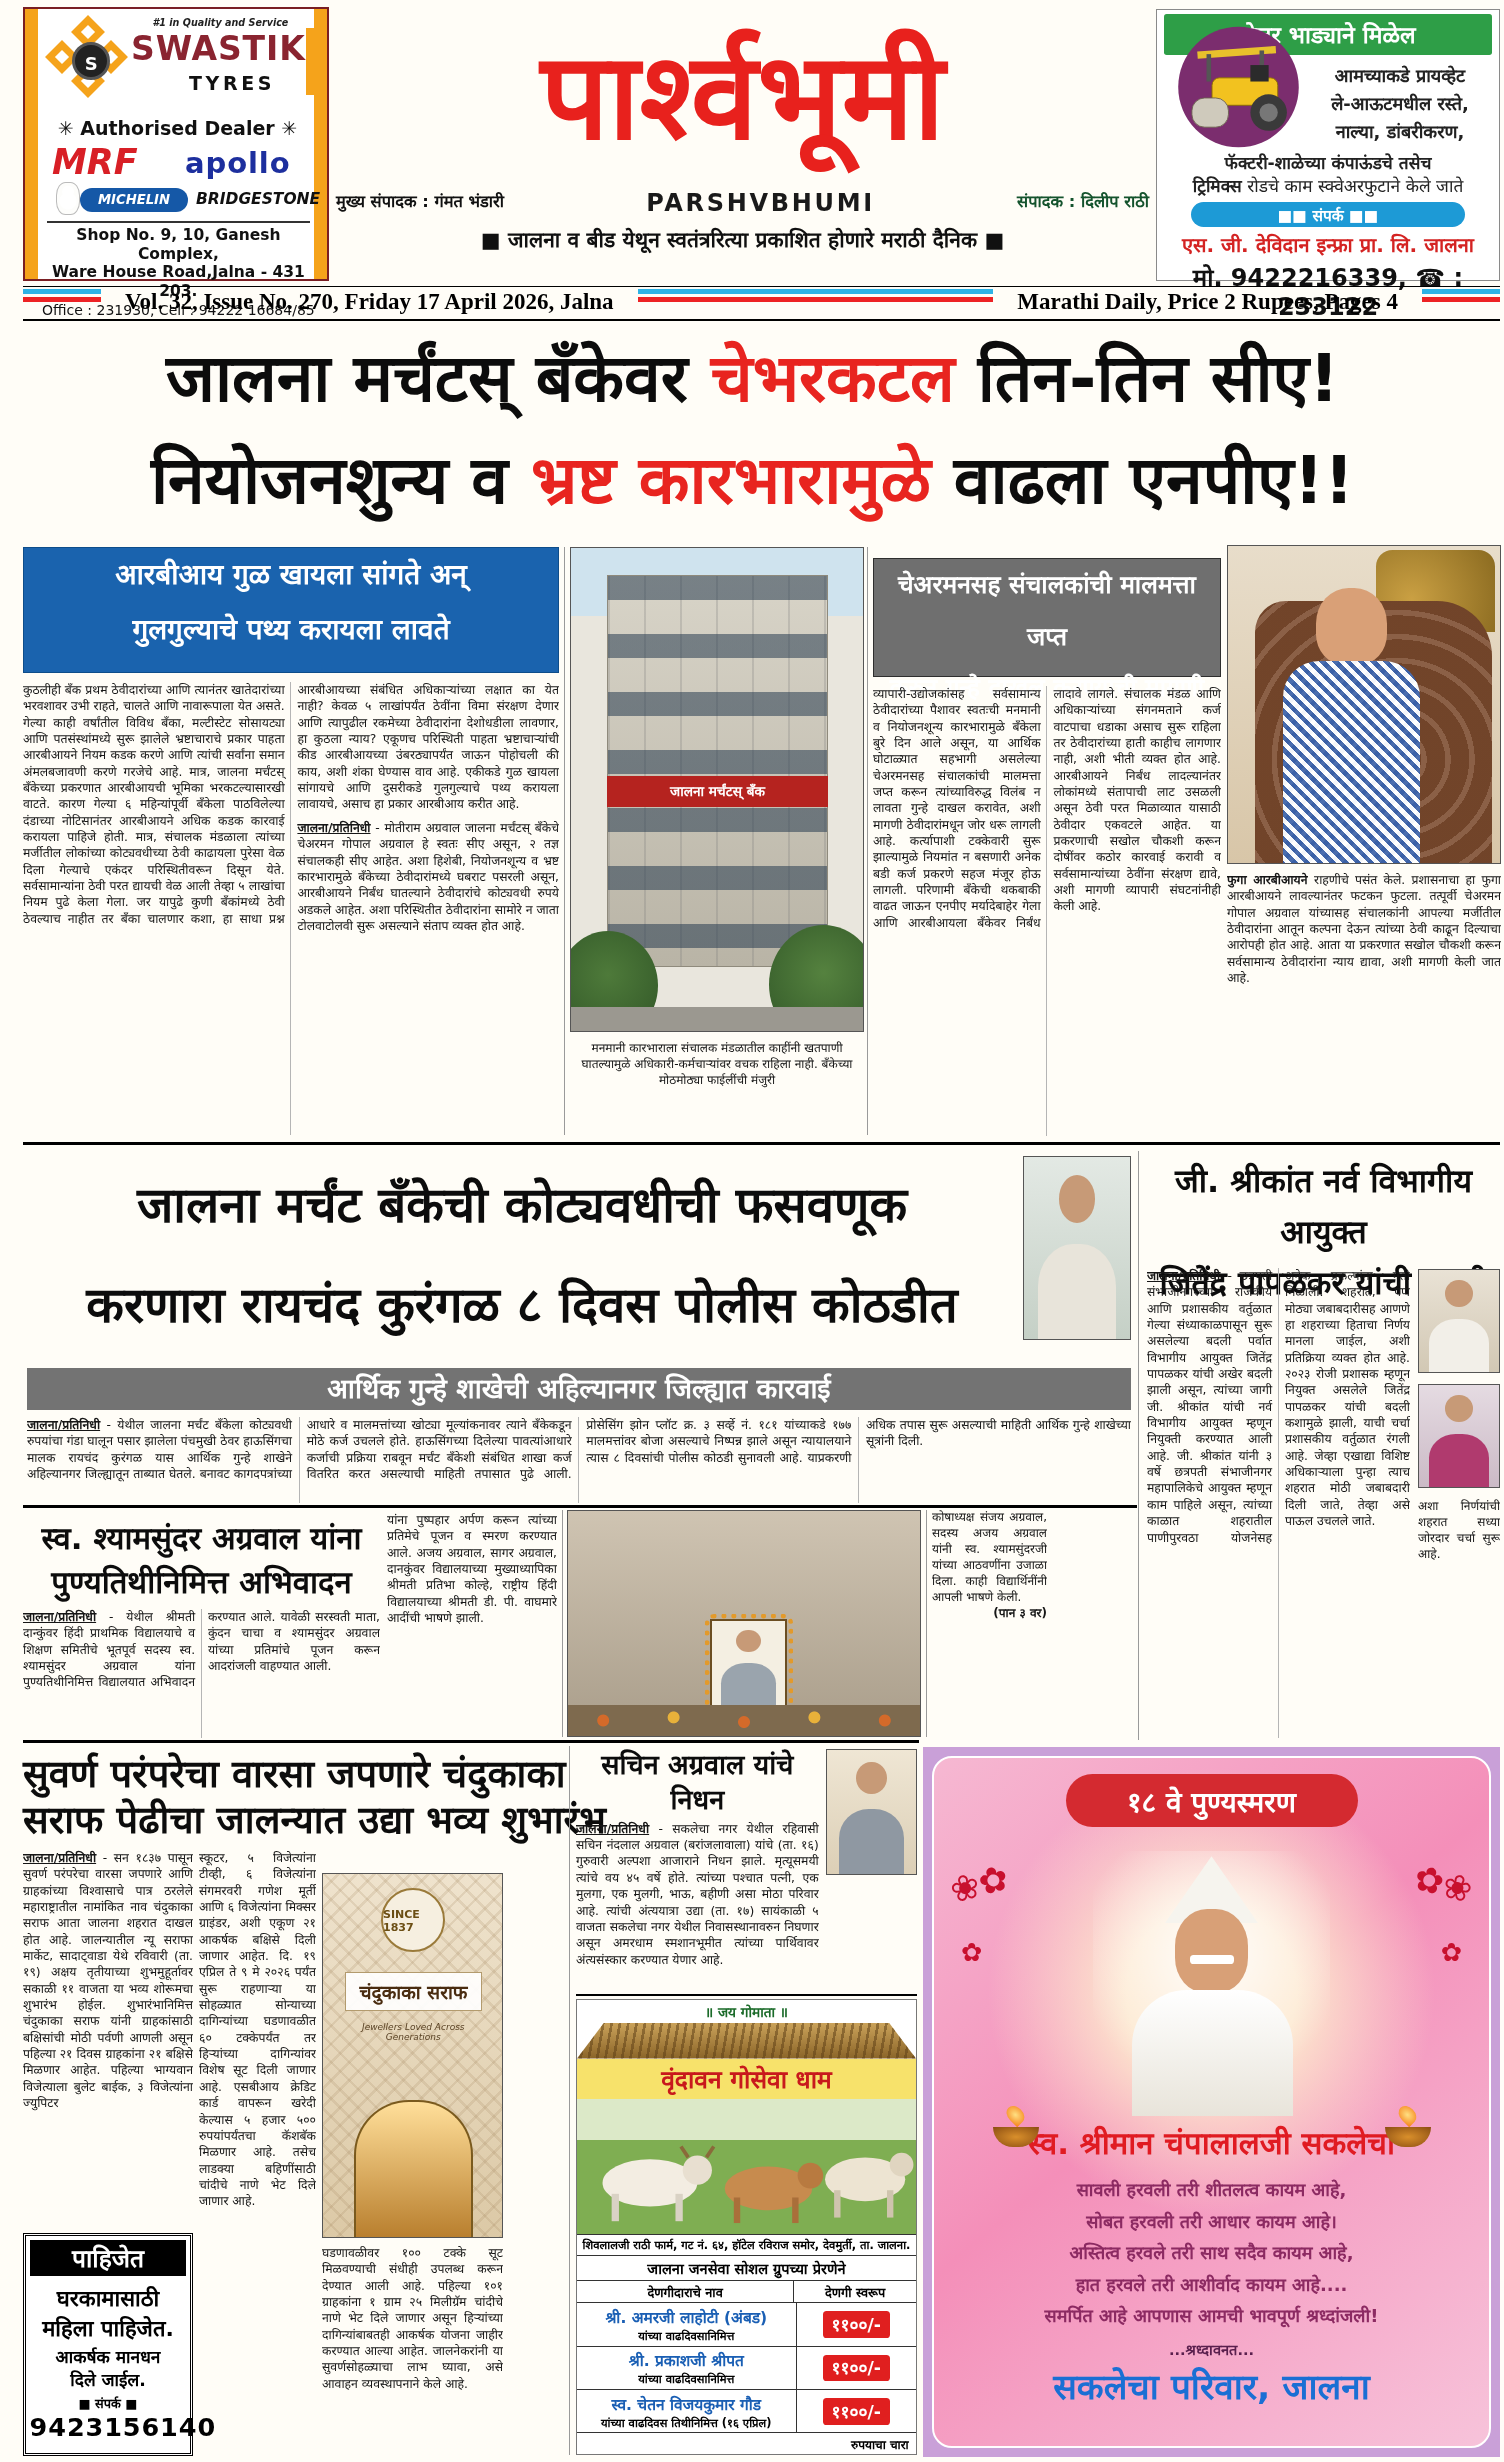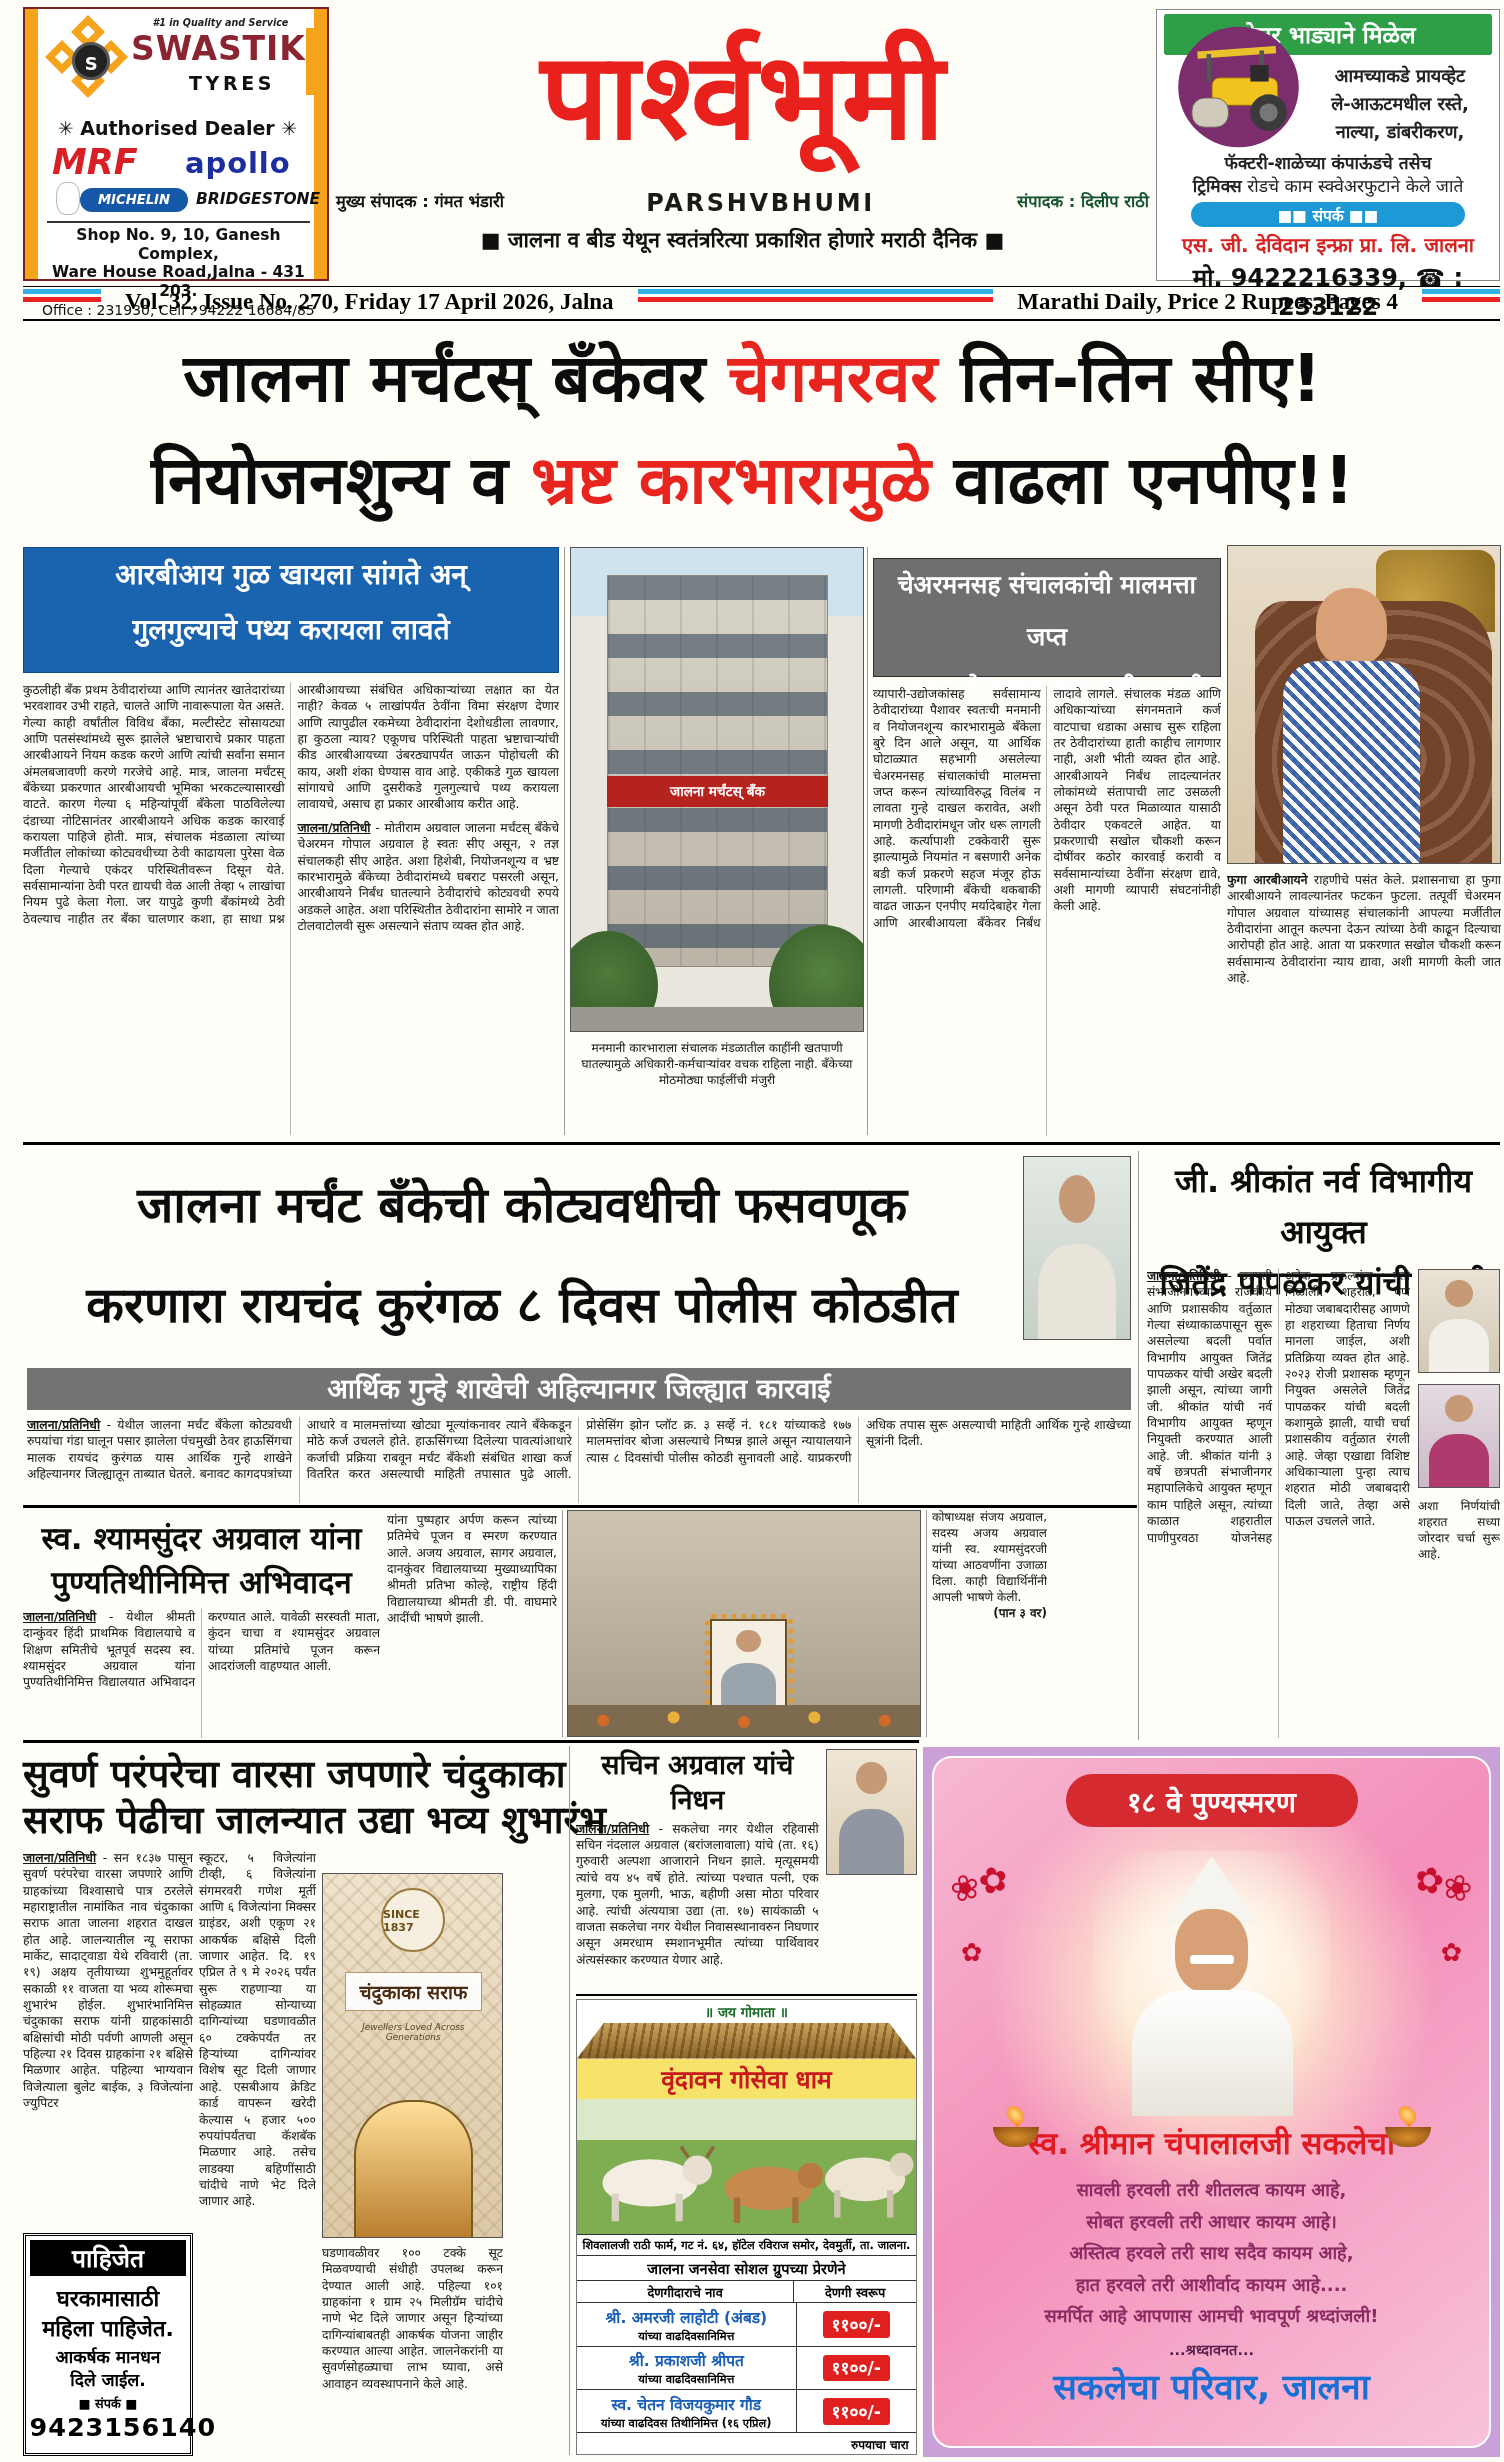--- a/index.html
+++ b/index.html
@@ -115,21 +115,21 @@
         <i class="st-r"></i>
       </span>
     <span style="font-family:'Liberation Serif','DejaVu Serif',serif;font-size:23px;font-weight:bold;white-space:nowrap;">Marathi Daily, Price 2 Rupees, Pages 4</span>
     <span class="stripe" style="width:78px;">
         <i class="st-c"></i>
         <i class="st-r"></i>
       </span>
   </div>
 
   <div class="abs hl" style="left:23px;top:328px;width:1459px;height:212px;font-size:66px;line-height:102px;white-space:nowrap;">
-    <div><span>जालना मर्चंटस् बँकेवर </span><span style="color:#e8241f;">चेगमरवर</span><span> तिन-तिन सीए!</span></div>
+    <div><span>जालना मर्चंटस् बँकेवर </span><span style="color:#e8241f;">चेभरकटल</span><span> तिन-तिन सीए!</span></div>
     <div><span>नियोजनशुन्य व </span><span style="color:#e8241f;">भ्रष्ट कारभारामुळे</span><span> वाढला एनपीए!!</span></div>
   </div>
 
   <div class="abs" style="left:23px;top:547px;width:536px;height:126px;background:#1a63ae;border:1.8px solid #0e4d8a;color:#fff;font-weight:bold;font-size:28px;text-align:center;line-height:1.95;">
     <div>आरबीआय गुळ खायला सांगते अन्</div>
     <div>गुलगुल्याचे पथ्य करायला लावते</div>
   </div>
   <div class="abs bodytxt c2" style="left:23px;top:682px;width:536px;height:453px;">
     <p style="margin:0 0 7.3px;">कुठलीही बँक प्रथम ठेवीदारांच्या आणि त्यानंतर खातेदारांच्या भरवशावर उभी राहते, चालते आणि नावारूपाला येत असते. गेल्या काही वर्षांतील विविध बँका, मल्टीस्टेट सोसायट्या आणि पतसंस्थांमध्ये सुरू झालेले भ्रष्टाचाराचे प्रकार पाहता आरबीआयने नियम कडक करणे आणि त्यांची सर्वांना समान अंमलबजावणी करणे गरजेचे आहे. मात्र, जालना मर्चंटस् बँकेच्या प्रकरणात आरबीआयची भूमिका भरकटल्यासारखी वाटते. कारण गेल्या ६ महिन्यांपूर्वी बँकेला पाठविलेल्या दंडाच्या नोटिसानंतर आरबीआयने अधिक कडक कारवाई करायला पाहिजे होती. मात्र, संचालक मंडळाला त्यांच्या मर्जीतील लोकांच्या कोट्यवधीच्या ठेवी काढायला पुरेसा वेळ दिला गेल्याचे एकंदर परिस्थितीवरून दिसून येते. सर्वसामान्यांना ठेवी परत द्यायची वेळ आली तेव्हा ५ लाखांचा नियम पुढे केला गेला. जर यापुढे कुणी बँकांमध्ये ठेवी ठेवल्याच नाहीत तर बँका चालणार कशा, हा साधा प्रश्न आरबीआयच्या संबंधित अधिकाऱ्यांच्या लक्षात का येत नाही? केवळ ५ लाखांपर्यंत ठेवींना विमा संरक्षण देणार आणि त्यापुढील रकमेच्या ठेवीदारांना देशोधडीला लावणार, हा कुठला न्याय? एकूणच परिस्थिती पाहता भ्रष्टाचाऱ्यांची कीड आरबीआयच्या उंबरठ्यापर्यंत जाऊन पोहोचली की काय, अशी शंका घेण्यास वाव आहे. एकीकडे गुळ खायला सांगायचे आणि दुसरीकडे गुलगुल्याचे पथ्य करायला लावायचे, असाच हा प्रकार आरबीआय करीत आहे.</p>
     <p style="margin:0;"><span class="byline">जालना/प्रतिनिधी</span><span> - मोतीराम अग्रवाल जालना मर्चंटस् बँकेचे चेअरमन गोपाल अग्रवाल हे स्वतः सीए असून, २ तज्ञ संचालकही सीए आहेत. अशा हिशेबी, नियोजनशून्य व भ्रष्ट कारभारामुळे बँकेच्या ठेवीदारांमध्ये घबराट पसरली असून, आरबीआयने निर्बंध घातल्याने ठेवीदारांचे कोट्यवधी रुपये अडकले आहेत. अशा परिस्थितीत ठेवीदारांना सामोरे न जाता टोलवाटोलवी सुरू असल्याने संताप व्यक्त होत आहे.</span></p>

